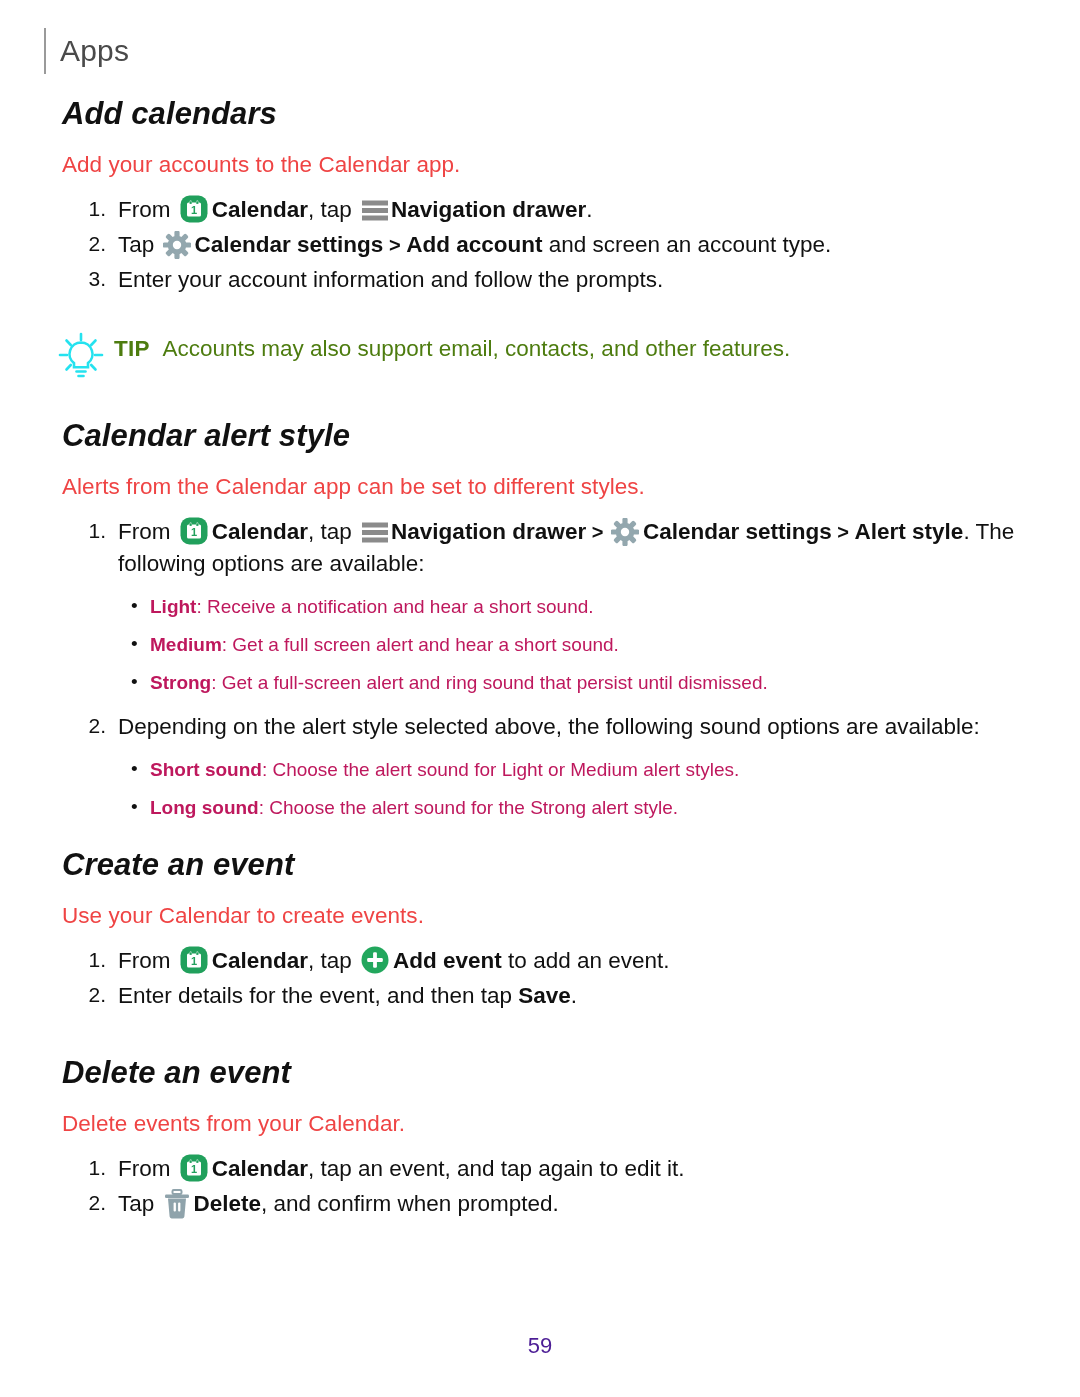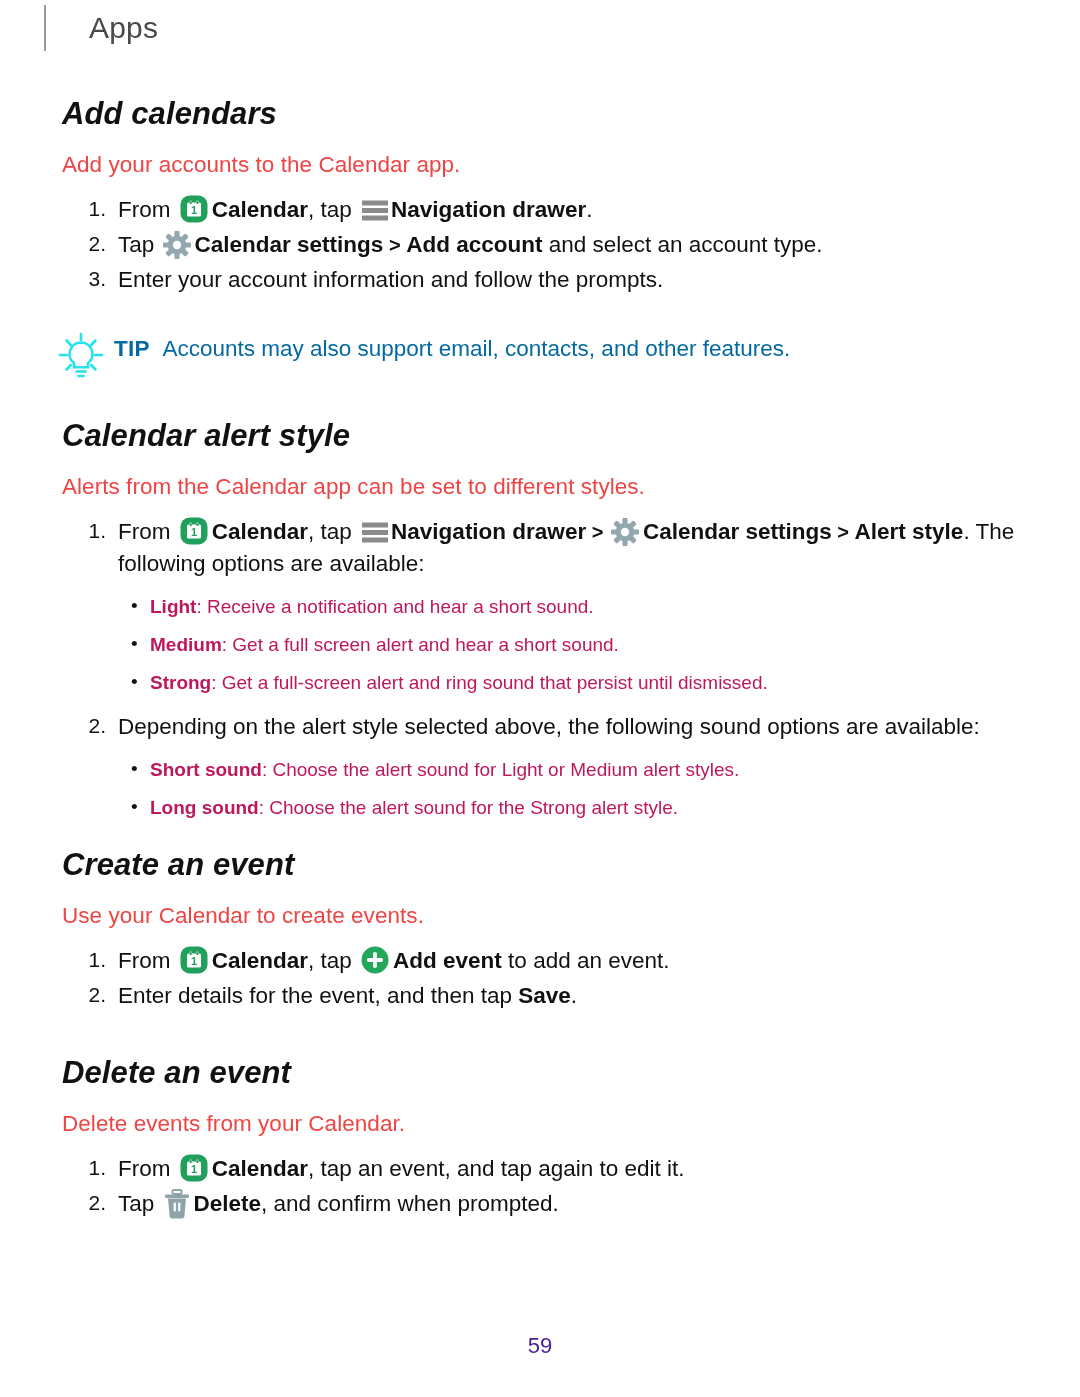--- a/index.html
+++ b/index.html
@@ -11,22 +11,22 @@
     width: 1080px; height: 1397px;
     font-family: "Liberation Sans", sans-serif;
     color: #111111;
     position: relative;
     overflow: hidden;
   }
 
   
   .page-header {
     position: absolute;
-    left: 44px; top: 5px;
-    display: flex; align-items: center; gap: 29px;
+    left: 44px; top: 28px;
+    display: flex; align-items: center;
   }
   .header-rule {
     width: 2px; height: 46px;
     background: #9a9a9a;
     margin-right: 14px;
   }
   .header-title {
     font-size: 30px;
     font-weight: 400;
     color: #4a4a4a;
@@ -115,21 +115,21 @@
   
   .tip-row {
     display: flex;
     align-items: flex-start;
     margin-top: 36px;
     margin-left: -8px;
   }
   .tip-text {
     font-size: 22.5px;
     line-height: 1.3;
-    color: #0369a1;
+    color: #4d7c0f;
     padding-top: 2px;
   }
   .tip-label { font-weight: 700; letter-spacing: .3px; }
 
   
   .icon {
     display: inline-block;
     vertical-align: -6px;
     position: relative;
   }
@@ -183,21 +183,21 @@
                   <rect x="11.4" y="-0.2" width="5.2" height="7.4" rx="1.6" fill="#93a7ae" transform="rotate(0 14 14)"></rect>
                   <rect x="11.4" y="-0.2" width="5.2" height="7.4" rx="1.6" fill="#93a7ae" transform="rotate(45 14 14)"></rect>
                   <rect x="11.4" y="-0.2" width="5.2" height="7.4" rx="1.6" fill="#93a7ae" transform="rotate(90 14 14)"></rect>
                   <rect x="11.4" y="-0.2" width="5.2" height="7.4" rx="1.6" fill="#93a7ae" transform="rotate(135 14 14)"></rect>
                   <rect x="11.4" y="-0.2" width="5.2" height="7.4" rx="1.6" fill="#93a7ae" transform="rotate(180 14 14)"></rect>
                   <rect x="11.4" y="-0.2" width="5.2" height="7.4" rx="1.6" fill="#93a7ae" transform="rotate(225 14 14)"></rect>
                   <rect x="11.4" y="-0.2" width="5.2" height="7.4" rx="1.6" fill="#93a7ae" transform="rotate(270 14 14)"></rect>
                   <rect x="11.4" y="-0.2" width="5.2" height="7.4" rx="1.6" fill="#93a7ae" transform="rotate(315 14 14)"></rect>
                   <circle cx="14" cy="14" r="9.3" fill="#93a7ae"></circle>
                   <circle cx="14" cy="14" r="4.2" fill="#ffffff"></circle>
-                </svg></span><span class="bold">Calendar settings</span><span class="chev"> &gt; </span><span class="bold">Add account</span><span> and select an account type.</span></span></li>
+                </svg></span><span class="bold">Calendar settings</span><span class="chev"> &gt; </span><span class="bold">Add account</span><span> and screen an account type.</span></span></li>
           <li><span class="num">3.</span><span><span>Enter your account information and follow the prompts.</span></span></li>
         </ol>
         <div class="tip-row">
           <span class="icon ic-bulb"><svg viewBox="0 0 54 48" width="54" height="48">
               <g stroke="#25e2ef" stroke-width="2.6" stroke-linecap="round" fill="none">
                 <line x1="27" y1="2" x2="27" y2="8"></line>
                 <line x1="12.5" y1="8.5" x2="16.8" y2="13"></line>
                 <line x1="41.5" y1="8.5" x2="37.2" y2="13"></line>
                 <line x1="6" y1="23" x2="13" y2="23"></line>
                 <line x1="48" y1="23" x2="41" y2="23"></line>

